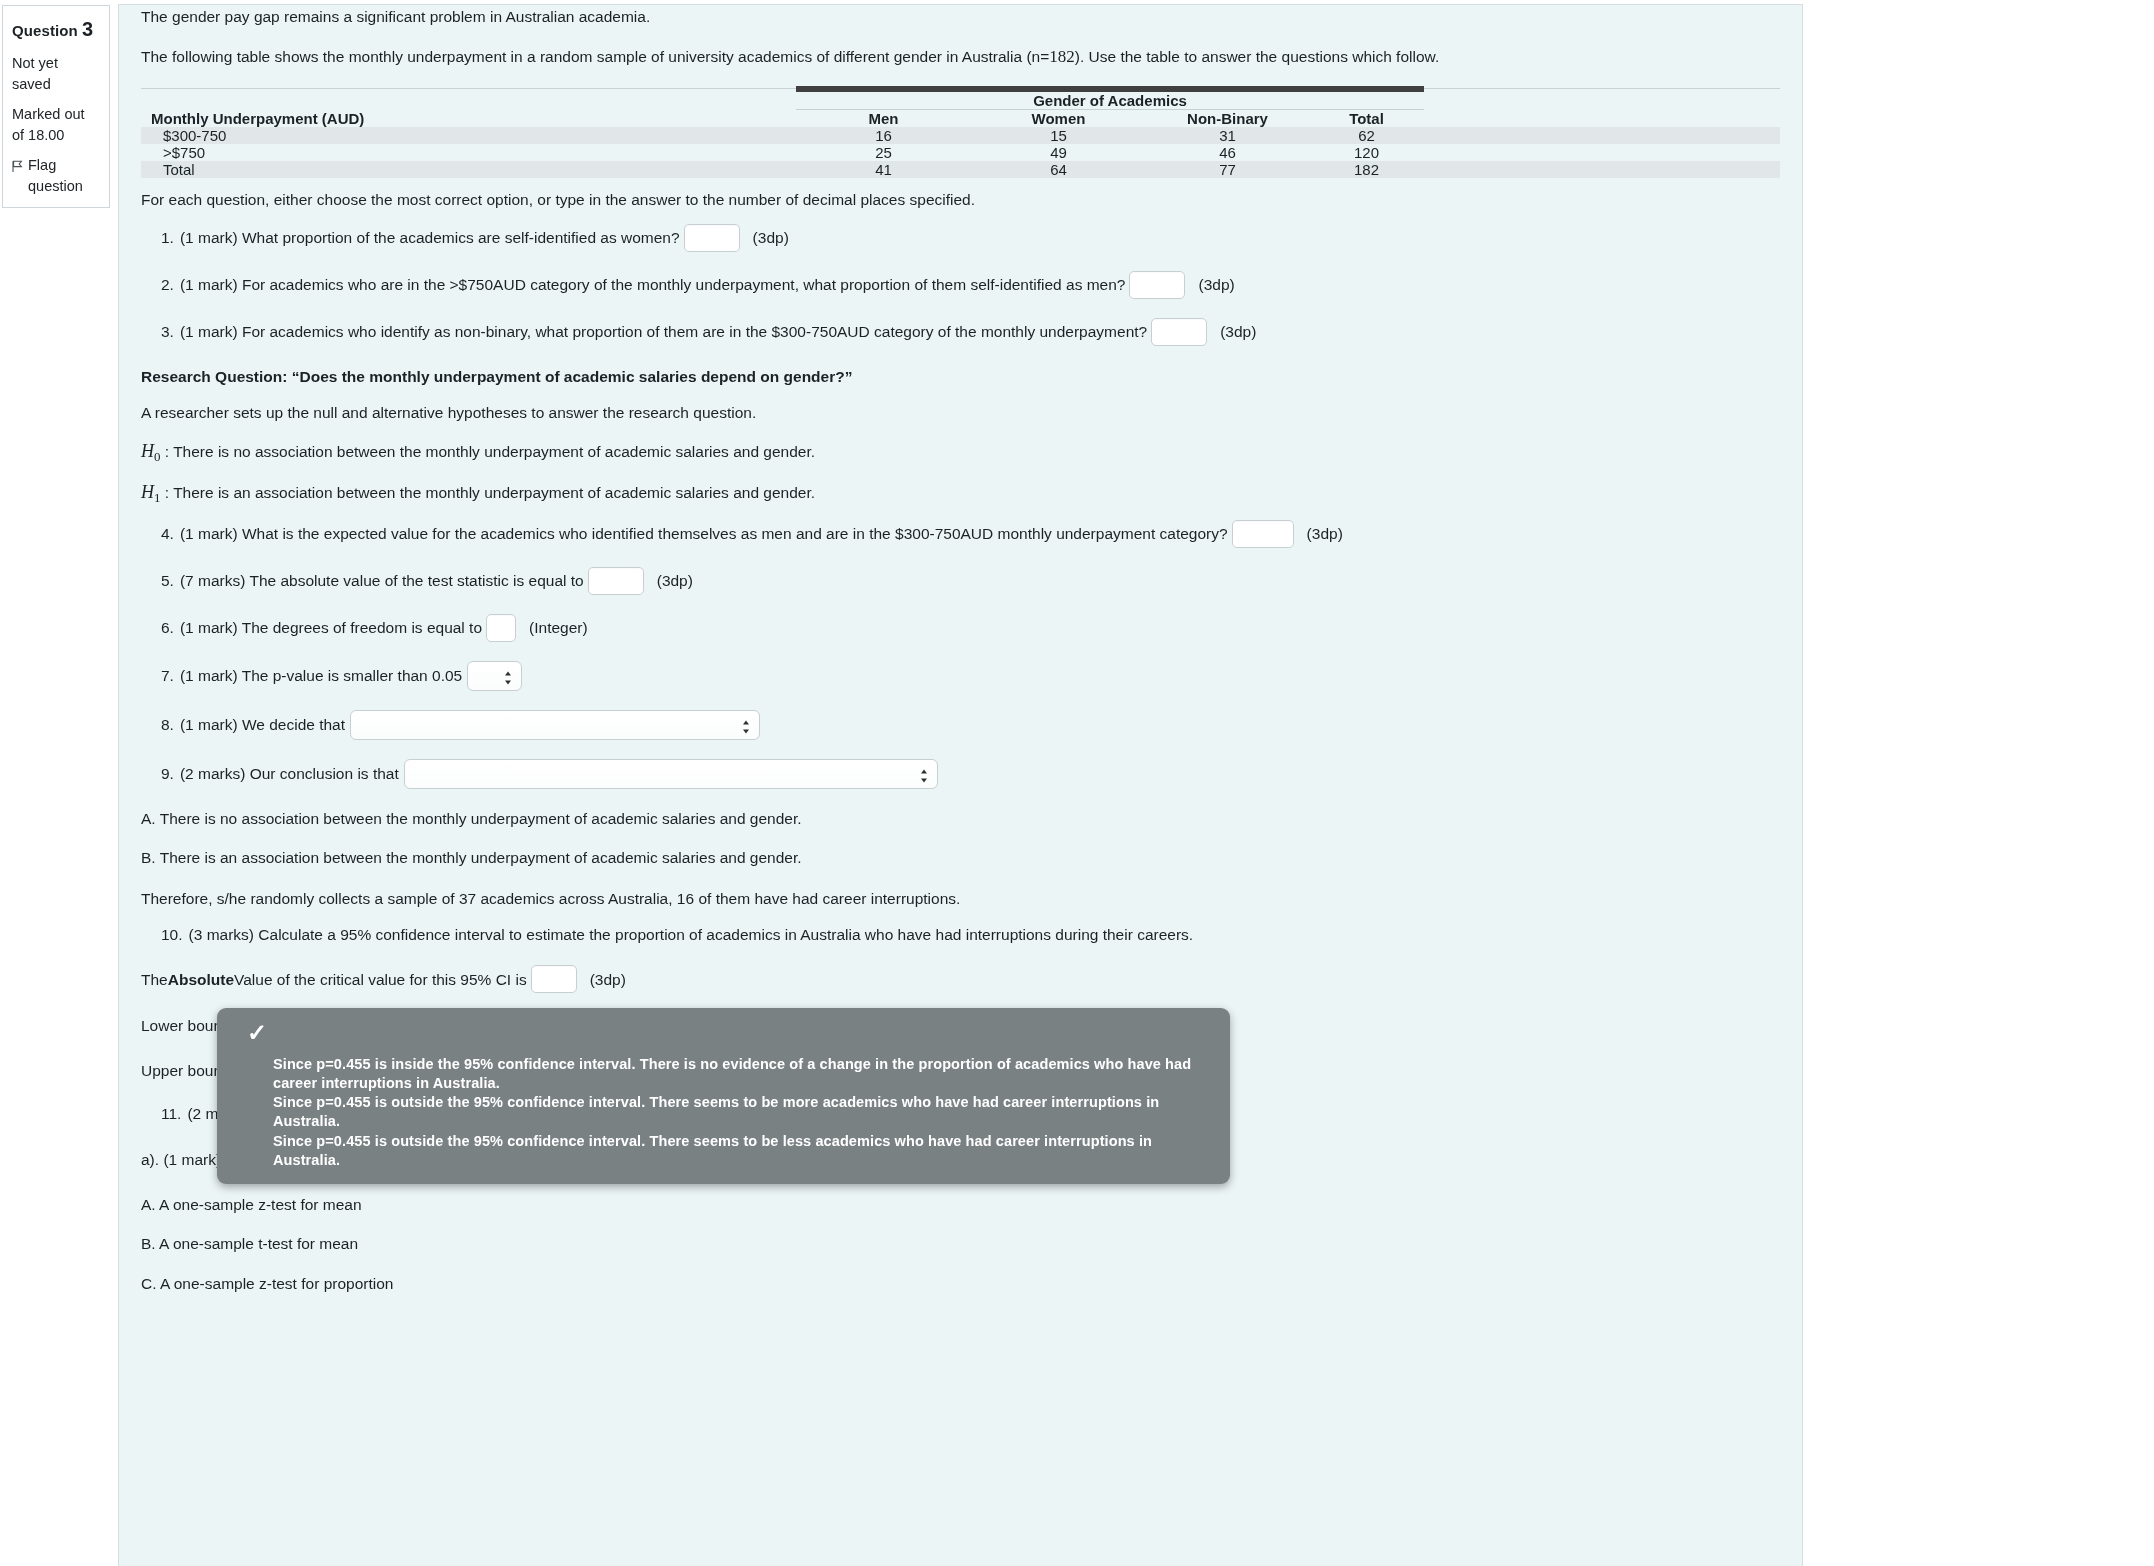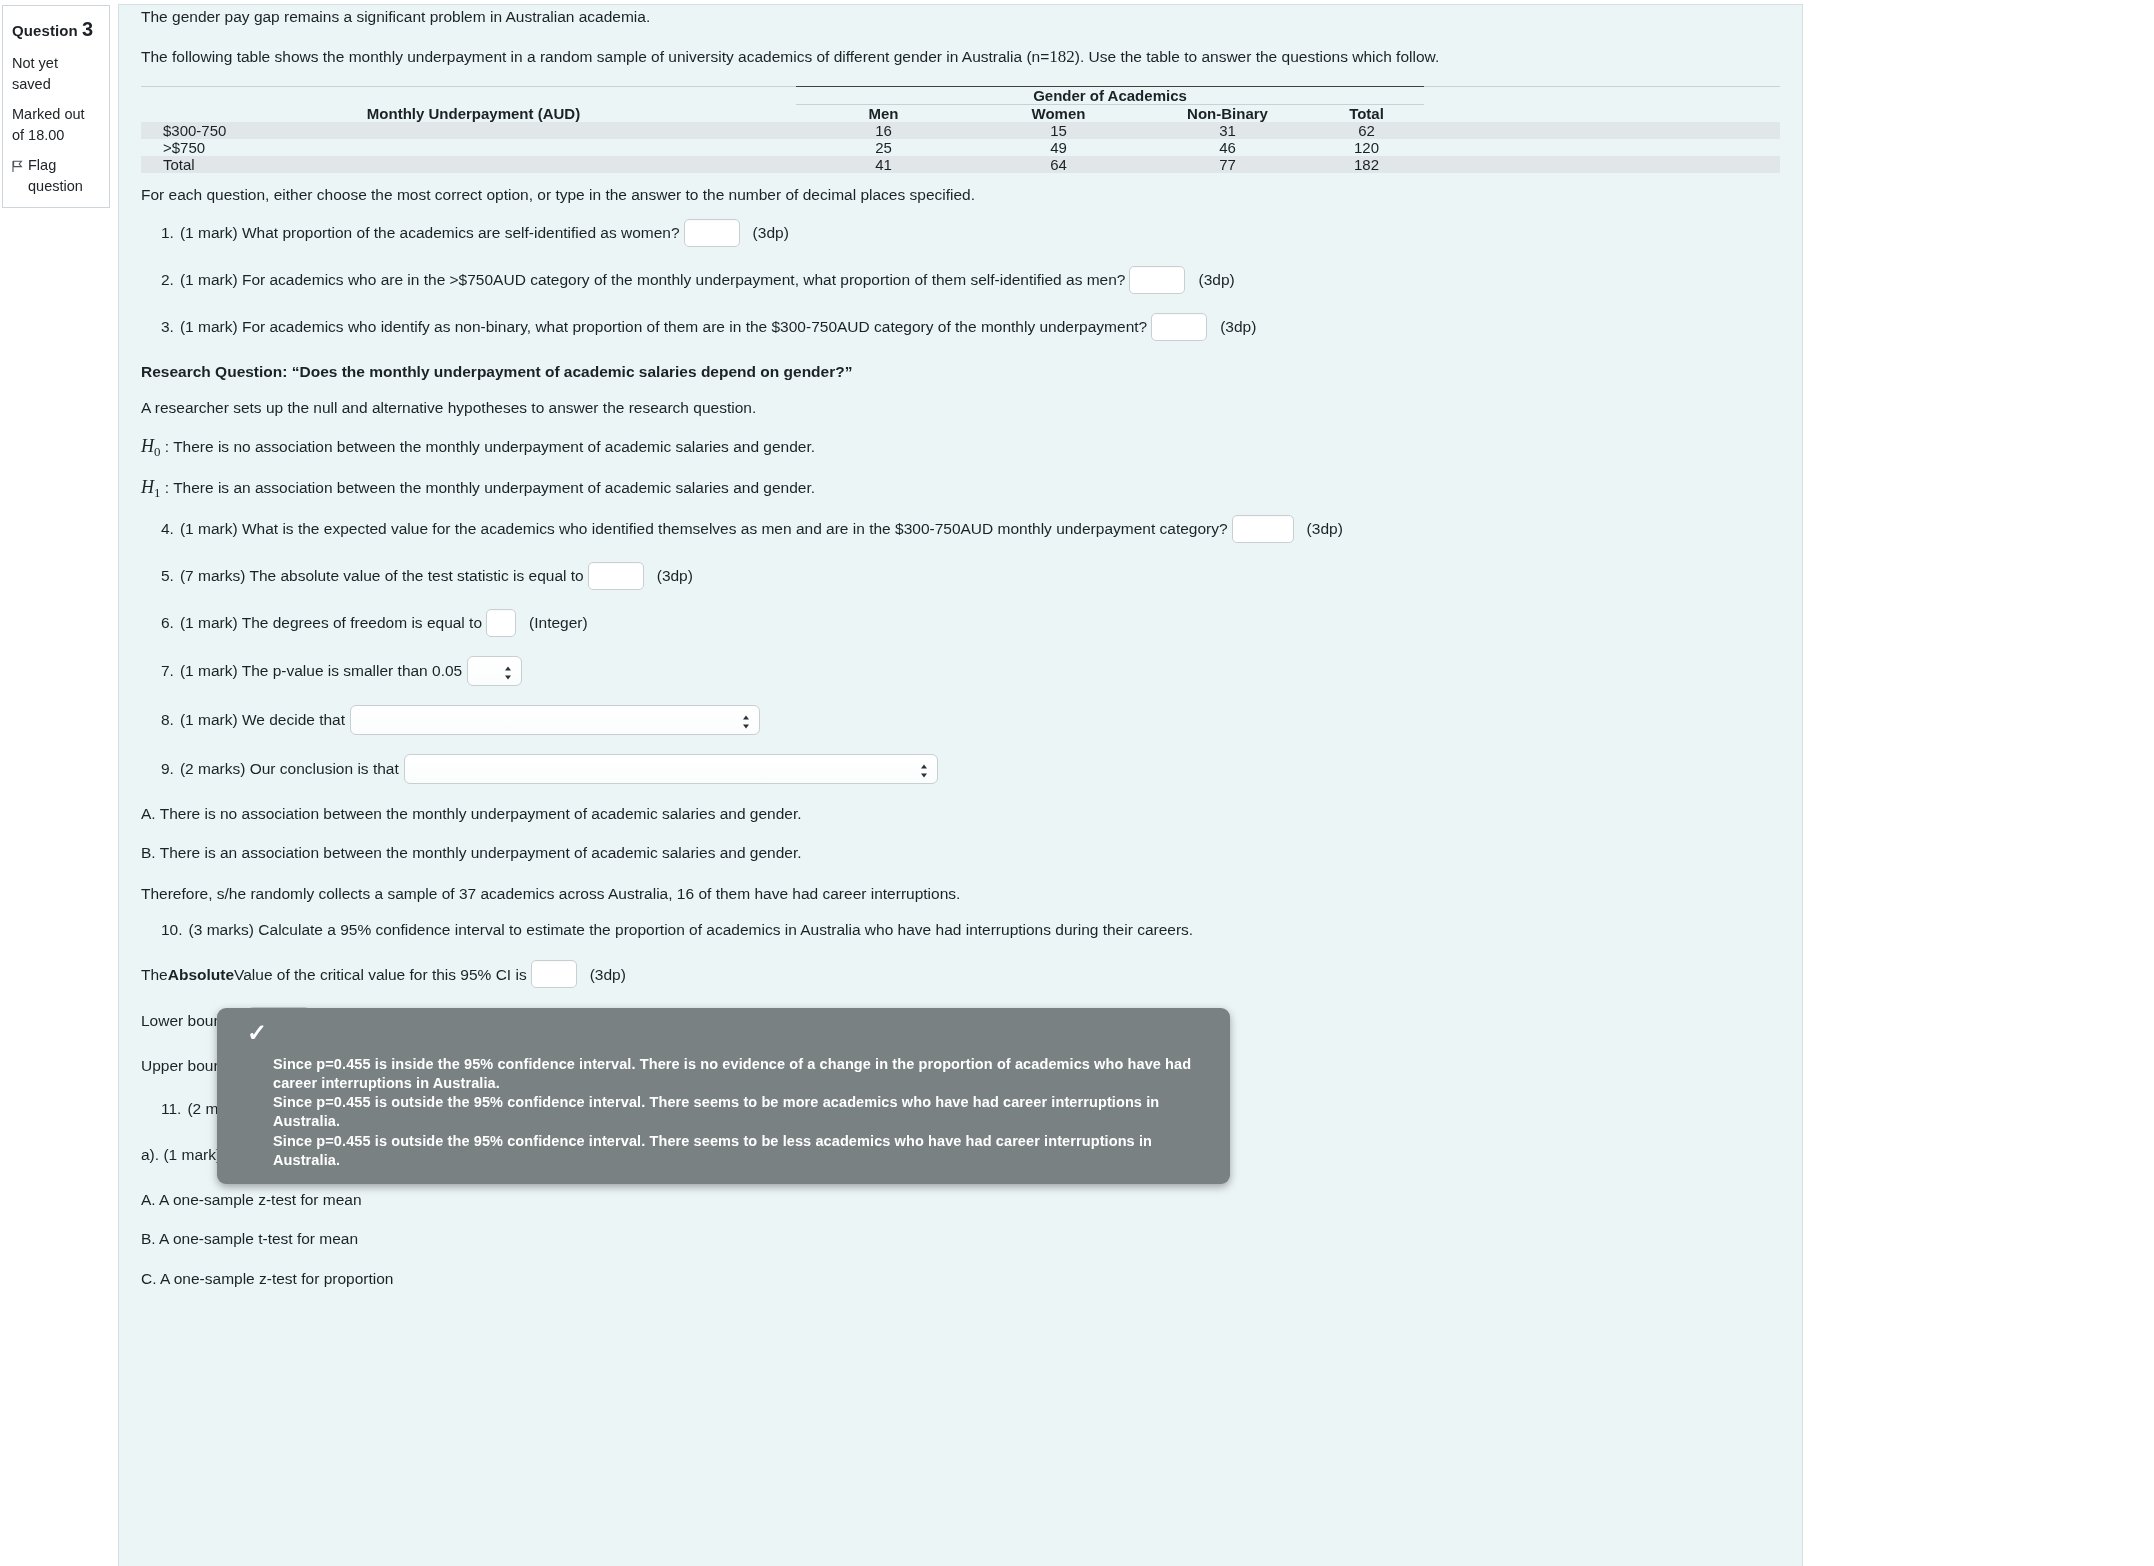--- a/index.html
+++ b/index.html
@@ -51,24 +51,24 @@
 
   p.txt { margin: 0 0 16px 0; line-height: 1.5; font-size: 15.5px; }
   p.txt.tight { margin-bottom: 13px; }
   .mathvar { font-family: "Liberation Serif", serif; font-style: italic; font-size: 18px; }
   .mathnum { font-family: "Liberation Serif", serif; font-size: 17px; }
   .sub { font-size: .72em; vertical-align: -0.28em; font-style: normal; font-family: "Liberation Serif", serif;}
 
   
   table.data { width: 100%; border-collapse: collapse; margin: 8px 0 10px 0; font-size: 15px; }
   table.data th, table.data td { padding: 0; }
-  .grp-row th { padding: 9px 0 7px 0; font-size: 15px; font-weight: bold; text-align: center; border-top: 1px solid #404040;}
+  .grp-row th { padding: 9px 0 7px 0; font-size: 15px; font-weight: bold; text-align: center; border-top: 6px solid #404040;}
   .grp-row th.blank { border-top: 1px solid #c6d2d6; }
   .sub-head th { font-size: 15px; font-weight: bold; padding: 14px 0 14px 0; border-top: 1px solid #c6d2d6; text-align: center;}
-  .sub-head th.lbl { text-align: center; padding-left: 10px; border-top: none;}
+  .sub-head th.lbl { text-align: left; padding-left: 10px; border-top: none;}
   .sub-head th.nb { border-top: none; }
   .drow td { padding: 17px 0; text-align: center; font-size: 15px; }
   .drow td.lbl { text-align: left; padding-left: 22px; }
   .drow.shaded td { background: #e1e7e9; }
   .col-lbl { width: 655px; }
   .col-men { width: 175px; }
   .col-women { width: 175px; }
   .col-nb { width: 163px; }
   .col-total { width: 115px; }
   .col-pad { width: auto; }

